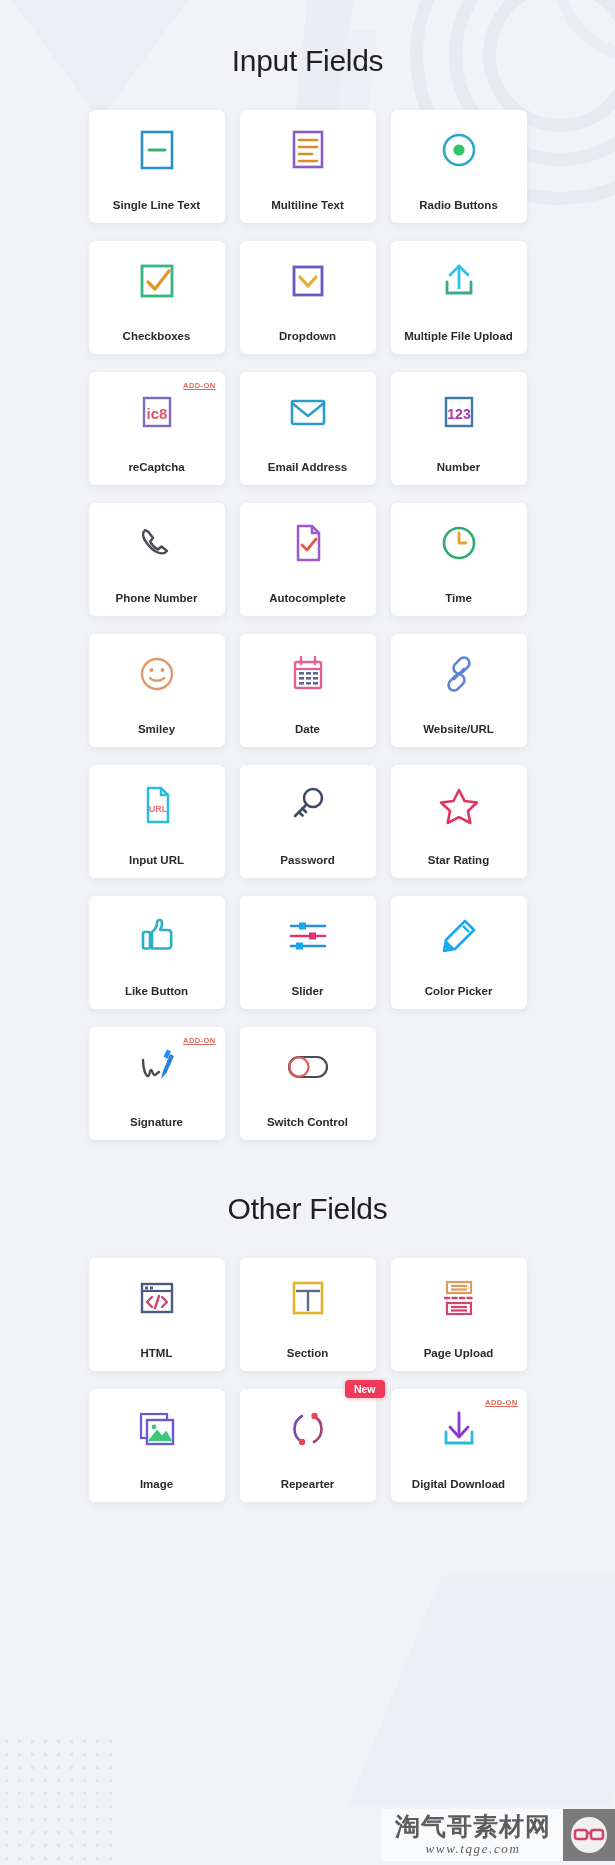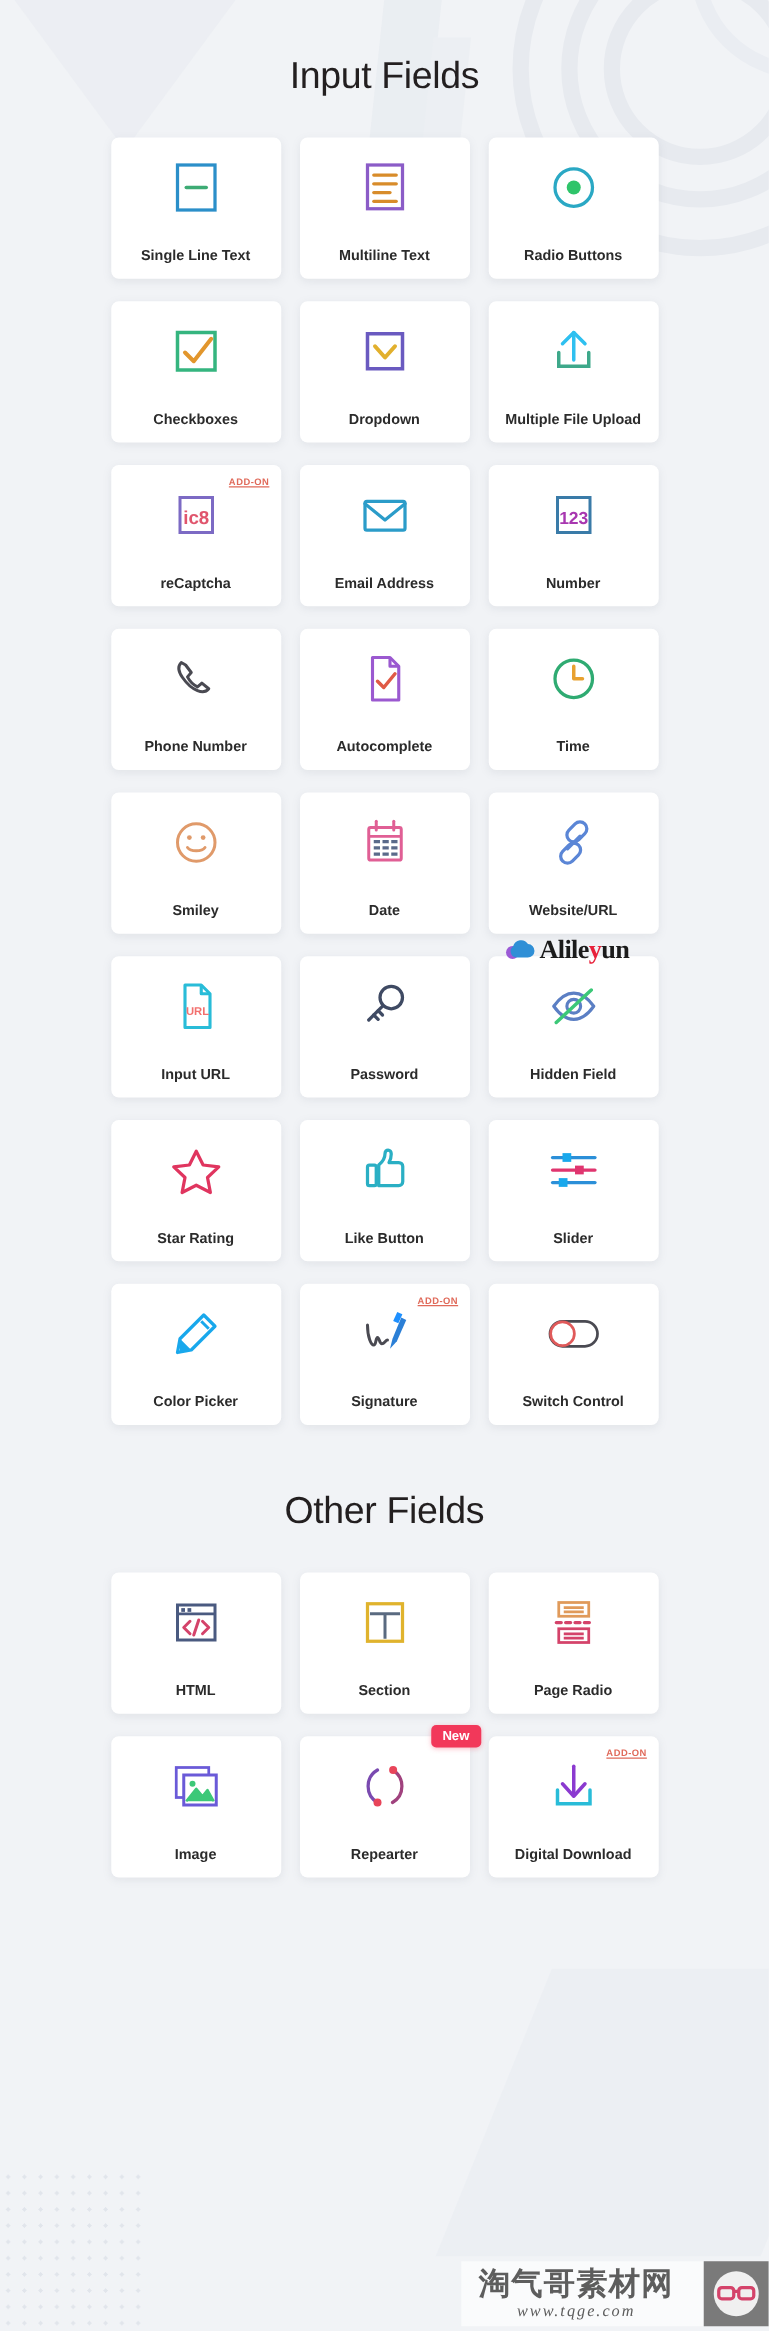--- a/index.html
+++ b/index.html
@@ -160,21 +160,21 @@
   
   .footer-wm {
     position: absolute;
     right: 0; bottom: 4px;
     display: flex;
     align-items: stretch;
     z-index: 9;
   }
   .footer-wm .fw-texts {
     background: rgba(255,255,255,.62);
-    padding: 5px 24px 4px 14px;
+    padding: 5px 12px 4px 14px;
     display: flex;
     flex-direction: column;
     align-items: center;
     justify-content: center;
   }
   .fw-cn {
     font-size: 25px;
     font-weight: bold;
     color: #5d5d5d;
     letter-spacing: 1px;
@@ -406,37 +406,20 @@
         <svg width="44" height="44" viewBox="0 0 44 44">
             <circle cx="27" cy="15" r="9" fill="none" stroke="#3f4a63" stroke-width="2.6"></circle>
             <line x1="20.5" y1="21.5" x2="9" y2="33" stroke="#3f4a63" stroke-width="2.6" stroke-linecap="round"></line>
             <line x1="13" y1="29" x2="16.5" y2="32.5" stroke="#3f4a63" stroke-width="2.6" stroke-linecap="round"></line>
             <line x1="16.5" y1="25.5" x2="20" y2="29" stroke="#3f4a63" stroke-width="2.6" stroke-linecap="round"></line>
           </svg>
       </div>
       <div class="card-label">Password</div>
     </div>
 
-    <div class="card">
-      <div class="wm-brand">
-        <svg width="26" height="20" viewBox="0 0 26 20">
-            <circle cx="7" cy="12" r="5.2" fill="#9b5ad6"></circle>
-            <path d="M10 16h9a5.4 5.4 0 0 0 .4-10.8A6.6 6.6 0 0 0 7.5 7 5 5 0 0 0 10 16z" fill="#2f8fd6"></path>
-          </svg>
-        <span class="wm-text"><span>Alile</span><span class="red">y</span><span>un</span></span>
-      </div>
-      <div class="icon-box">
-        <svg width="46" height="40" viewBox="0 0 46 40">
-            <path d="M7 20c5-7 10.5-10.5 16-10.5S34 13 39 20c-5 7-10.5 10.5-16 10.5S12 27 7 20z" fill="none" stroke="#5b7fc4" stroke-width="2.5" stroke-linejoin="round"></path>
-            <circle cx="23" cy="20" r="5.5" fill="none" stroke="#5b7fc4" stroke-width="2.5"></circle>
-            <line x1="9" y1="33" x2="37" y2="7" stroke="#3cc878" stroke-width="2.8" stroke-linecap="round"></line>
-          </svg>
-      </div>
-      <div class="card-label">Hidden Field</div>
-    </div>
 
     <div class="card">
       <div class="icon-box">
         <svg width="44" height="42" viewBox="0 0 44 42">
             <polygon points="22,6 27.5,17 40,18.5 31,27 33.3,39 22,33.2 10.7,39 13,27 4,18.5 16.5,17" fill="none" stroke="#e0355f" stroke-width="2.6" stroke-linejoin="round"></polygon>
           </svg>
       </div>
       <div class="card-label">Star Rating</div>
     </div>
 
@@ -534,21 +517,21 @@
         <svg width="44" height="42" viewBox="0 0 44 42">
             <rect x="10" y="5" width="24" height="11" fill="none" stroke="#e09a5a" stroke-width="2.2"></rect>
             <line x1="14" y1="9" x2="30" y2="9" stroke="#e09a5a" stroke-width="2.2"></line>
             <line x1="14" y1="12.5" x2="30" y2="12.5" stroke="#e09a5a" stroke-width="2.2"></line>
             <line x1="8" y1="21" x2="36" y2="21" stroke="#d4436a" stroke-width="2.6" stroke-dasharray="4,3.5" stroke-linecap="round"></line>
             <rect x="10" y="26" width="24" height="11" fill="none" stroke="#d4436a" stroke-width="2.2"></rect>
             <line x1="14" y1="30" x2="30" y2="30" stroke="#d4436a" stroke-width="2.2"></line>
             <line x1="14" y1="33.5" x2="30" y2="33.5" stroke="#d4436a" stroke-width="2.2"></line>
           </svg>
       </div>
-      <div class="card-label">Page Radio</div>
+      <div class="card-label">Page Upload</div>
     </div>
 
     <div class="card">
       <div class="icon-box">
         <svg width="46" height="42" viewBox="0 0 46 42">
             <rect x="7" y="6" width="26" height="24" fill="none" stroke="#6a5ad8" stroke-width="2.2"></rect>
             <rect x="13" y="12" width="26" height="24" fill="#fff" stroke="#6a5ad8" stroke-width="2.4"></rect>
             <circle cx="20" cy="19" r="2.4" fill="#3cc878"></circle>
             <polyline points="15,33 23,23 28,29 32,24 37,33" fill="#3cc878" stroke="#3cc878" stroke-width="2" stroke-linejoin="round"></polyline>
           </svg>

